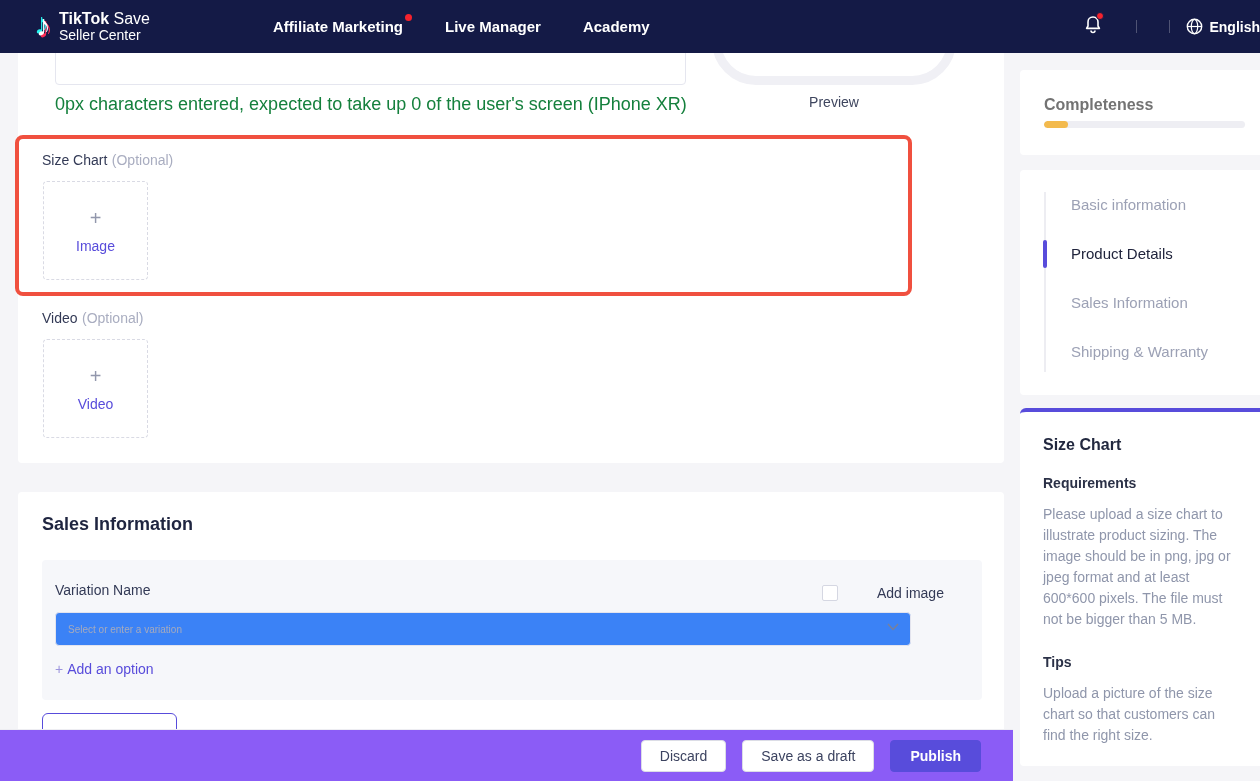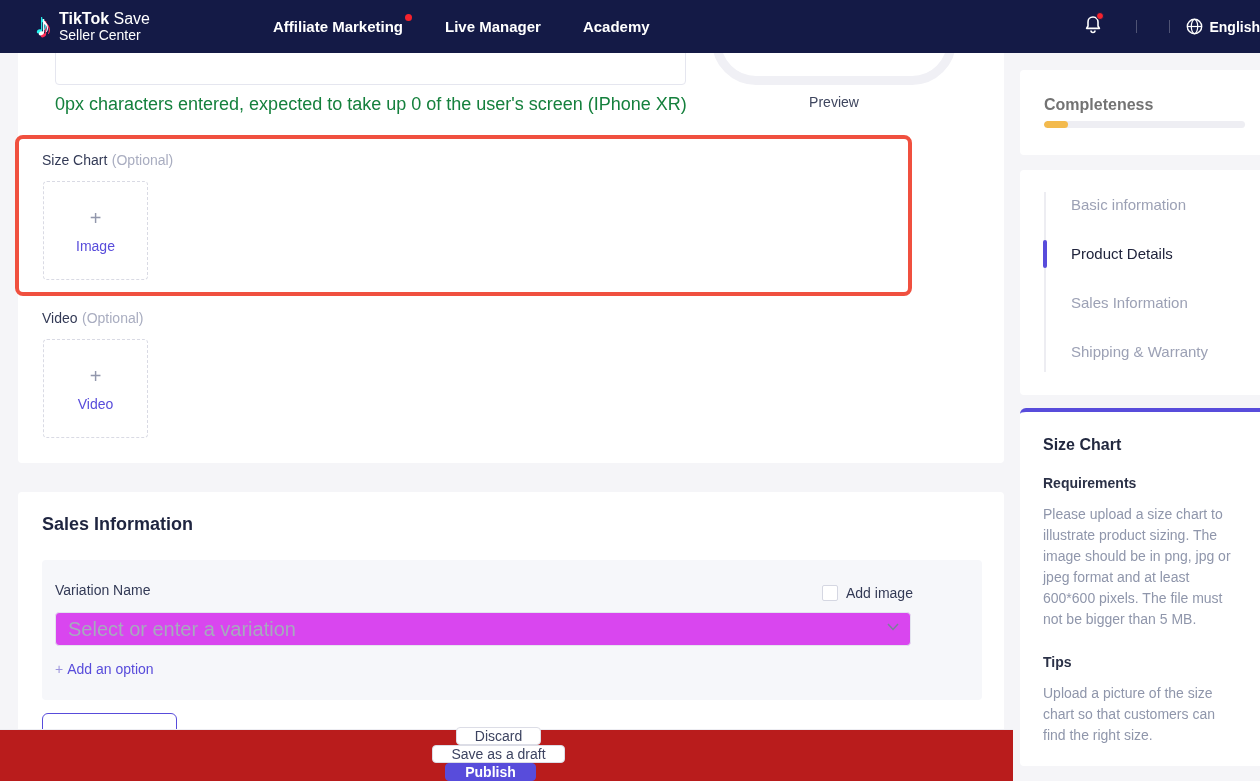--- a/index.html
+++ b/index.html
@@ -83,47 +83,47 @@
   .upload-plus { font-size:20px; color:#9297AC; line-height:1; margin-bottom:10px; font-weight:400; }
   .upload-link { font-size:14px; color:#584CDB; }
 
   .card2 { position:absolute; left:18px; top:492px; width:986px; height:300px; background:#fff; border-radius:4px; }
   .sales-title { position:absolute; left:42px; top:514px; font-size:18px; font-weight:700; color:#1F2540; }
   .variation-panel {
     position:absolute; left:42px; top:560px; width:940px; height:140px;
     background:#F6F7FA; border-radius:4px;
   }
   .variation-label { position:absolute; left:55px; top:582px; font-size:14px; color:#333A56; }
-  .add-image-row { position:absolute; left:822px; top:585px; display:flex; align-items:flex-end; }
+  .add-image-row { position:absolute; left:822px; top:585px; display:flex; align-items:flex-end;gap:31px; }
   .checkbox {
     width:16px; height:16px; background:#fff; border:1px solid #D5D7E2;
     border-radius:2px; cursor:pointer; flex:none;
   }
   .add-image-label { font-size:14px; color:#333A56; margin-left:8px; white-space:nowrap; }
   .select-box { position:absolute; left:55px; top:612px; width:856px; height:34px; }
   .select-input {
     width:100%; height:100%; border:1px solid #E3E4EE; border-radius:4px;
-    background:#d946ef; font-family:"Liberation Sans", sans-serif;
-    font-size:20px; color:#333A56; padding:0 34px 0 12px; outline:none;
+    background:#3b82f6; font-family:"Liberation Sans", sans-serif;
+    font-size:10px; color:#333A56; padding:0 34px 0 12px; outline:none;
   }
   .select-input::placeholder { color:#A6AABD; }
   .select-chev { position:absolute; right:12px; top:11px; pointer-events:none; }
   .add-option { position:absolute; left:55px; top:661px; font-size:14px; cursor:pointer; }
   .add-option .plus { color:#9B94DD; margin-right:4px; font-weight:400; }
   .add-option .txt { color:#584CDB; font-weight:500; }
   .partial-btn {
     position:absolute; left:42px; top:713px; width:135px; height:40px;
     background:#fff; border:1.5px solid #584CDB; border-radius:6px; cursor:pointer;
   }
 
   
   .footer {
     position:absolute; left:0; top:730px; width:1013px; height:51px;
-    background:#b91c1c; box-shadow:0 -1px 0 #EDEDF2; z-index:10;
-    display:flex; align-items:center; justify-content:flex-end;flex-direction:column;
+    background:#8b5cf6; box-shadow:0 -1px 0 #EDEDF2; z-index:10;
+    display:flex; align-items:center; justify-content:flex-end;
   }
   .btn {
     height:32px; border-radius:4px; font-family:"Liberation Sans", sans-serif;
     font-size:14px; cursor:pointer; display:inline-flex; align-items:center; justify-content:center;
   }
   .btn-outline { background:#fff; border:1px solid #DCDDE6; color:#3C4360; padding:0 18px; }
   .btn-discard { margin-right:16px; }
   .btn-draft { margin-right:16px; }
   .btn-primary { background:#584CDB; border:1px solid #584CDB; color:#fff; font-weight:700; padding:0 19px; margin-right:32px; }
 

